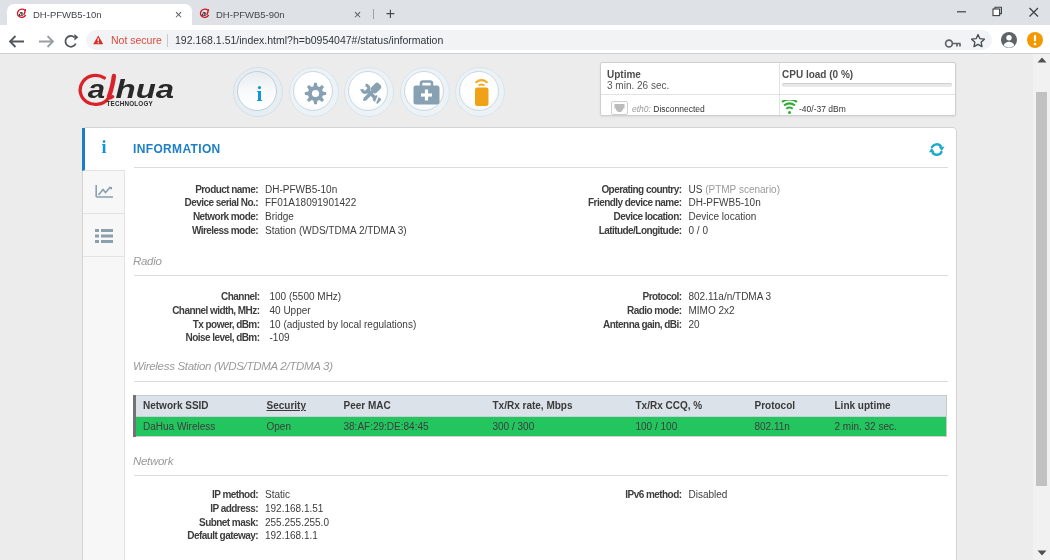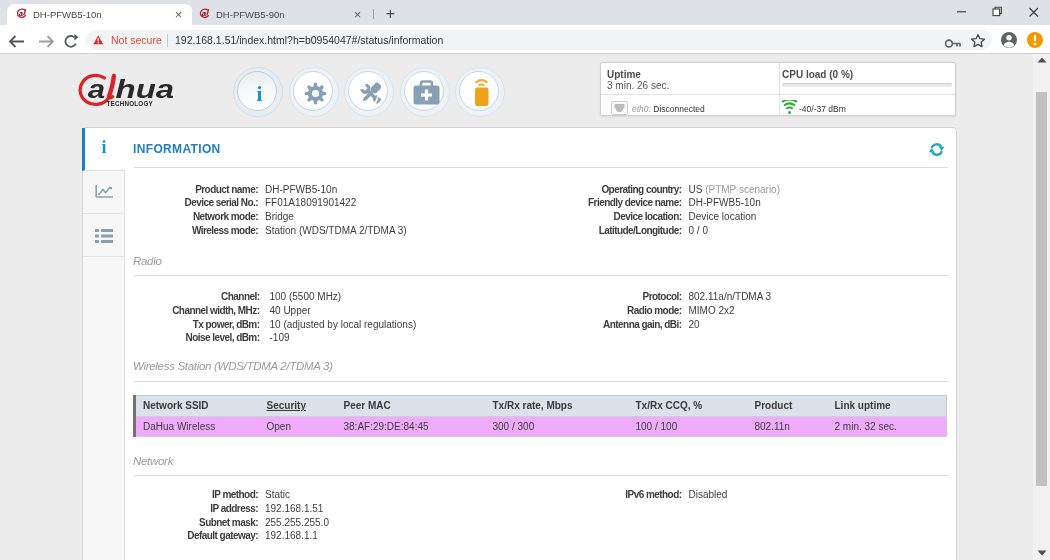--- a/index.html
+++ b/index.html
@@ -64,21 +64,21 @@
 .kv .v { margin-left:7px; }
 .kv.left .k { width:124px; }
 .kv.right .k { width:141px; }
 .gray { color:#9a9a9a; }
 .kv.radio .k { width:125.5px; }
 .kv.radio .v { margin-left:10px; }
 
 
 #wstable { position:absolute; left:8px; top:266.5px; width:814px; border-collapse:collapse; font-size:10px; color:#3d3d3d; }
 #wstable th { background:#dce2e9; font-weight:bold; text-align:left; height:21px; padding:0 0 0 7px; border-top:1px solid #c3cbd3; border-bottom:1px solid #c9cfd4; color:#3a3a3a; }
-#wstable td { background:#f0abfc; height:20px; padding:0 0 0 7px; border-bottom:1px solid #cfcfcf; }
+#wstable td { background:#22c55e; height:20px; padding:0 0 0 7px; border-bottom:1px solid #cfcfcf; }
 #wstable th:first-child, #wstable td:first-child { border-left:3px solid #737373; }
 #wstable th:last-child, #wstable td:last-child { border-right:1px solid #c9c9c9; }
 </style>
 </head>
 <body>
 
 <div id="tabbar"></div>
 <div id="tab1" class="tab">
   <svg class="tabfav" viewBox="0 0 16 16">
     <path d="M13.2 3.4 A6.4 6 -14 1 0 13.8 10.8" fill="none" stroke="#d41627" stroke-width="1.9" stroke-linecap="round"></path>
@@ -298,21 +298,21 @@
     <div class="hr" style="top:253px;"></div>
 
     <table id="wstable">
       <tbody>
           <tr>
         <th style="width:125px;">Network SSID</th>
         <th style="width:77px;text-decoration:underline;">Security</th>
         <th style="width:149px;">Peer MAC</th>
         <th style="width:143px;">Tx/Rx rate, Mbps</th>
         <th style="width:119px;">Tx/Rx CCQ, %</th>
-        <th style="width:80px;">Product</th>
+        <th style="width:80px;">Protocol</th>
         <th>Link uptime</th>
       </tr>
       <tr>
         <td>DaHua Wireless</td>
         <td>Open</td>
         <td>38:AF:29:DE:84:45</td>
         <td>300 / 300</td>
         <td>100 / 100</td>
         <td>802.11n</td>
         <td>2 min. 32 sec.</td>

